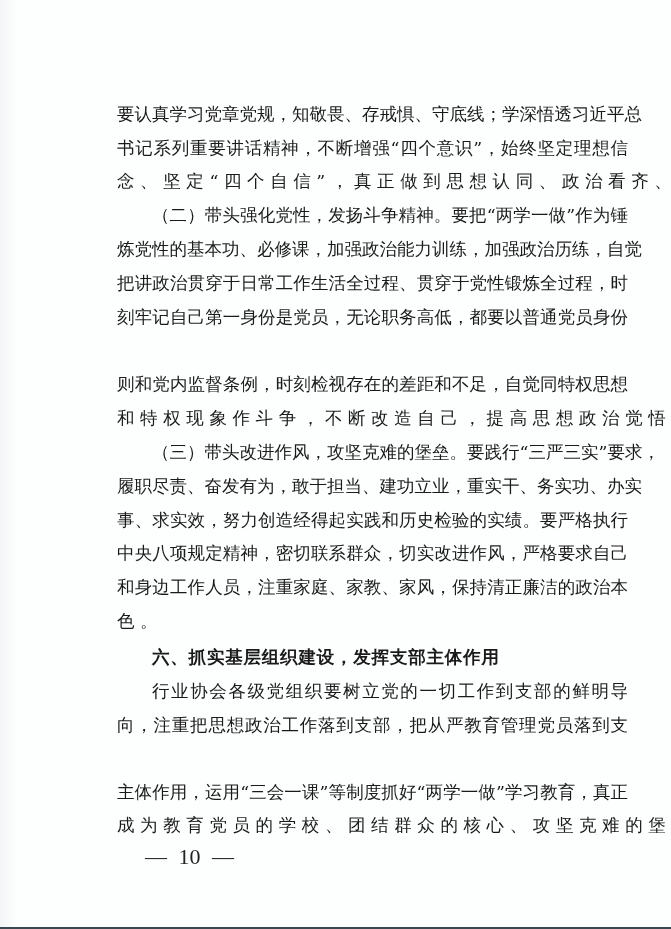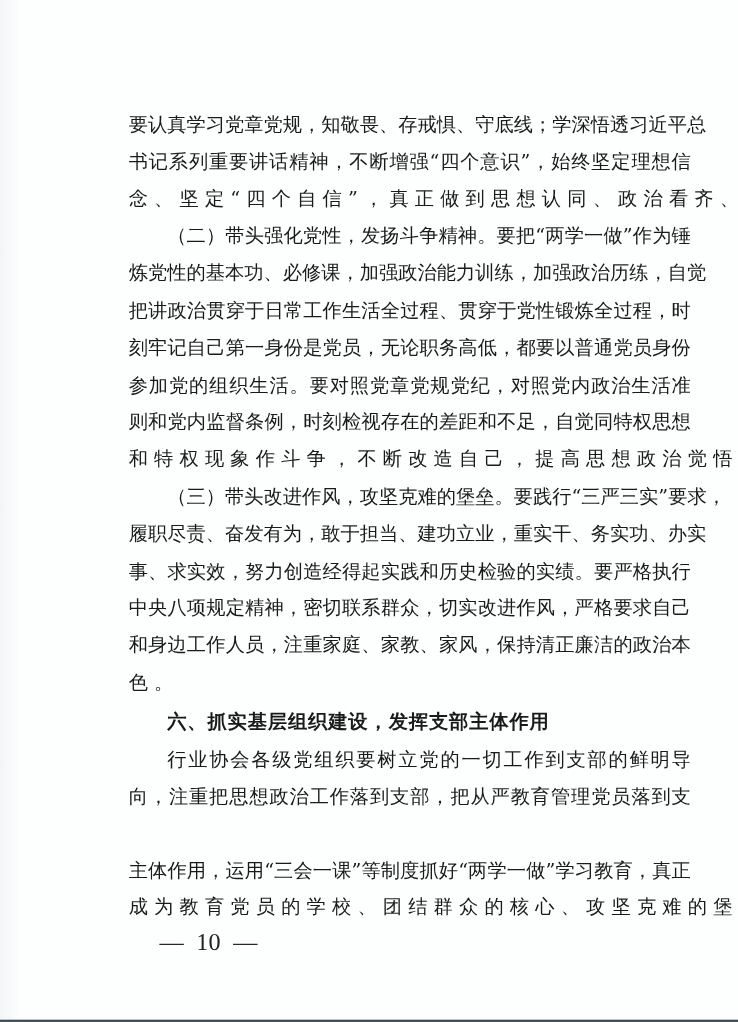--- a/index.html
+++ b/index.html
@@ -86,21 +86,20 @@
   <div class="left-shadow"></div>
 
   <div class="line" style="top:97px">要认真学习党章党规，知敬畏、存戒惧、守底线；学深悟透习近平总</div>
   <div class="line" style="top:131px">书记系列重要讲话精神，不断增强“四个意识”，始终坚定理想信</div>
   <div class="line last" style="top:164px">念、坚定“四个自信”，真正做到思想认同、政治看齐、行动紧跟。</div>
 
   <div class="line indent" style="top:198px">（二）带头强化党性，发扬斗争精神。要把“两学一做”作为锤</div>
   <div class="line" style="top:232px">炼党性的基本功、必修课，加强政治能力训练，加强政治历练，自觉</div>
   <div class="line" style="top:266px">把讲政治贯穿于日常工作生活全过程、贯穿于党性锻炼全过程，时</div>
   <div class="line" style="top:300px">刻牢记自己第一身份是党员，无论职务高低，都要以普通党员身份</div>
-  <div class="line" style="top:334px">参加党的组织生活。要对照党章党规党纪，对照党内政治生活准</div>
   <div class="line" style="top:367px">则和党内监督条例，时刻检视存在的差距和不足，自觉同特权思想</div>
   <div class="line last" style="top:401px">和特权现象作斗争，不断改造自己，提高思想政治觉悟。</div>
 
   <div class="line indent" style="top:435px">（三）带头改进作风，攻坚克难的堡垒。要践行“三严三实”要求，</div>
   <div class="line" style="top:469px">履职尽责、奋发有为，敢于担当、建功立业，重实干、务实功、办实</div>
   <div class="line" style="top:503px">事、求实效，努力创造经得起实践和历史检验的实绩。要严格执行</div>
   <div class="line" style="top:536px">中央八项规定精神，密切联系群众，切实改进作风，严格要求自己</div>
   <div class="line" style="top:570px">和身边工作人员，注重家庭、家教、家风，保持清正廉洁的政治本</div>
   <div class="line last" style="top:604px">色。</div>
 

